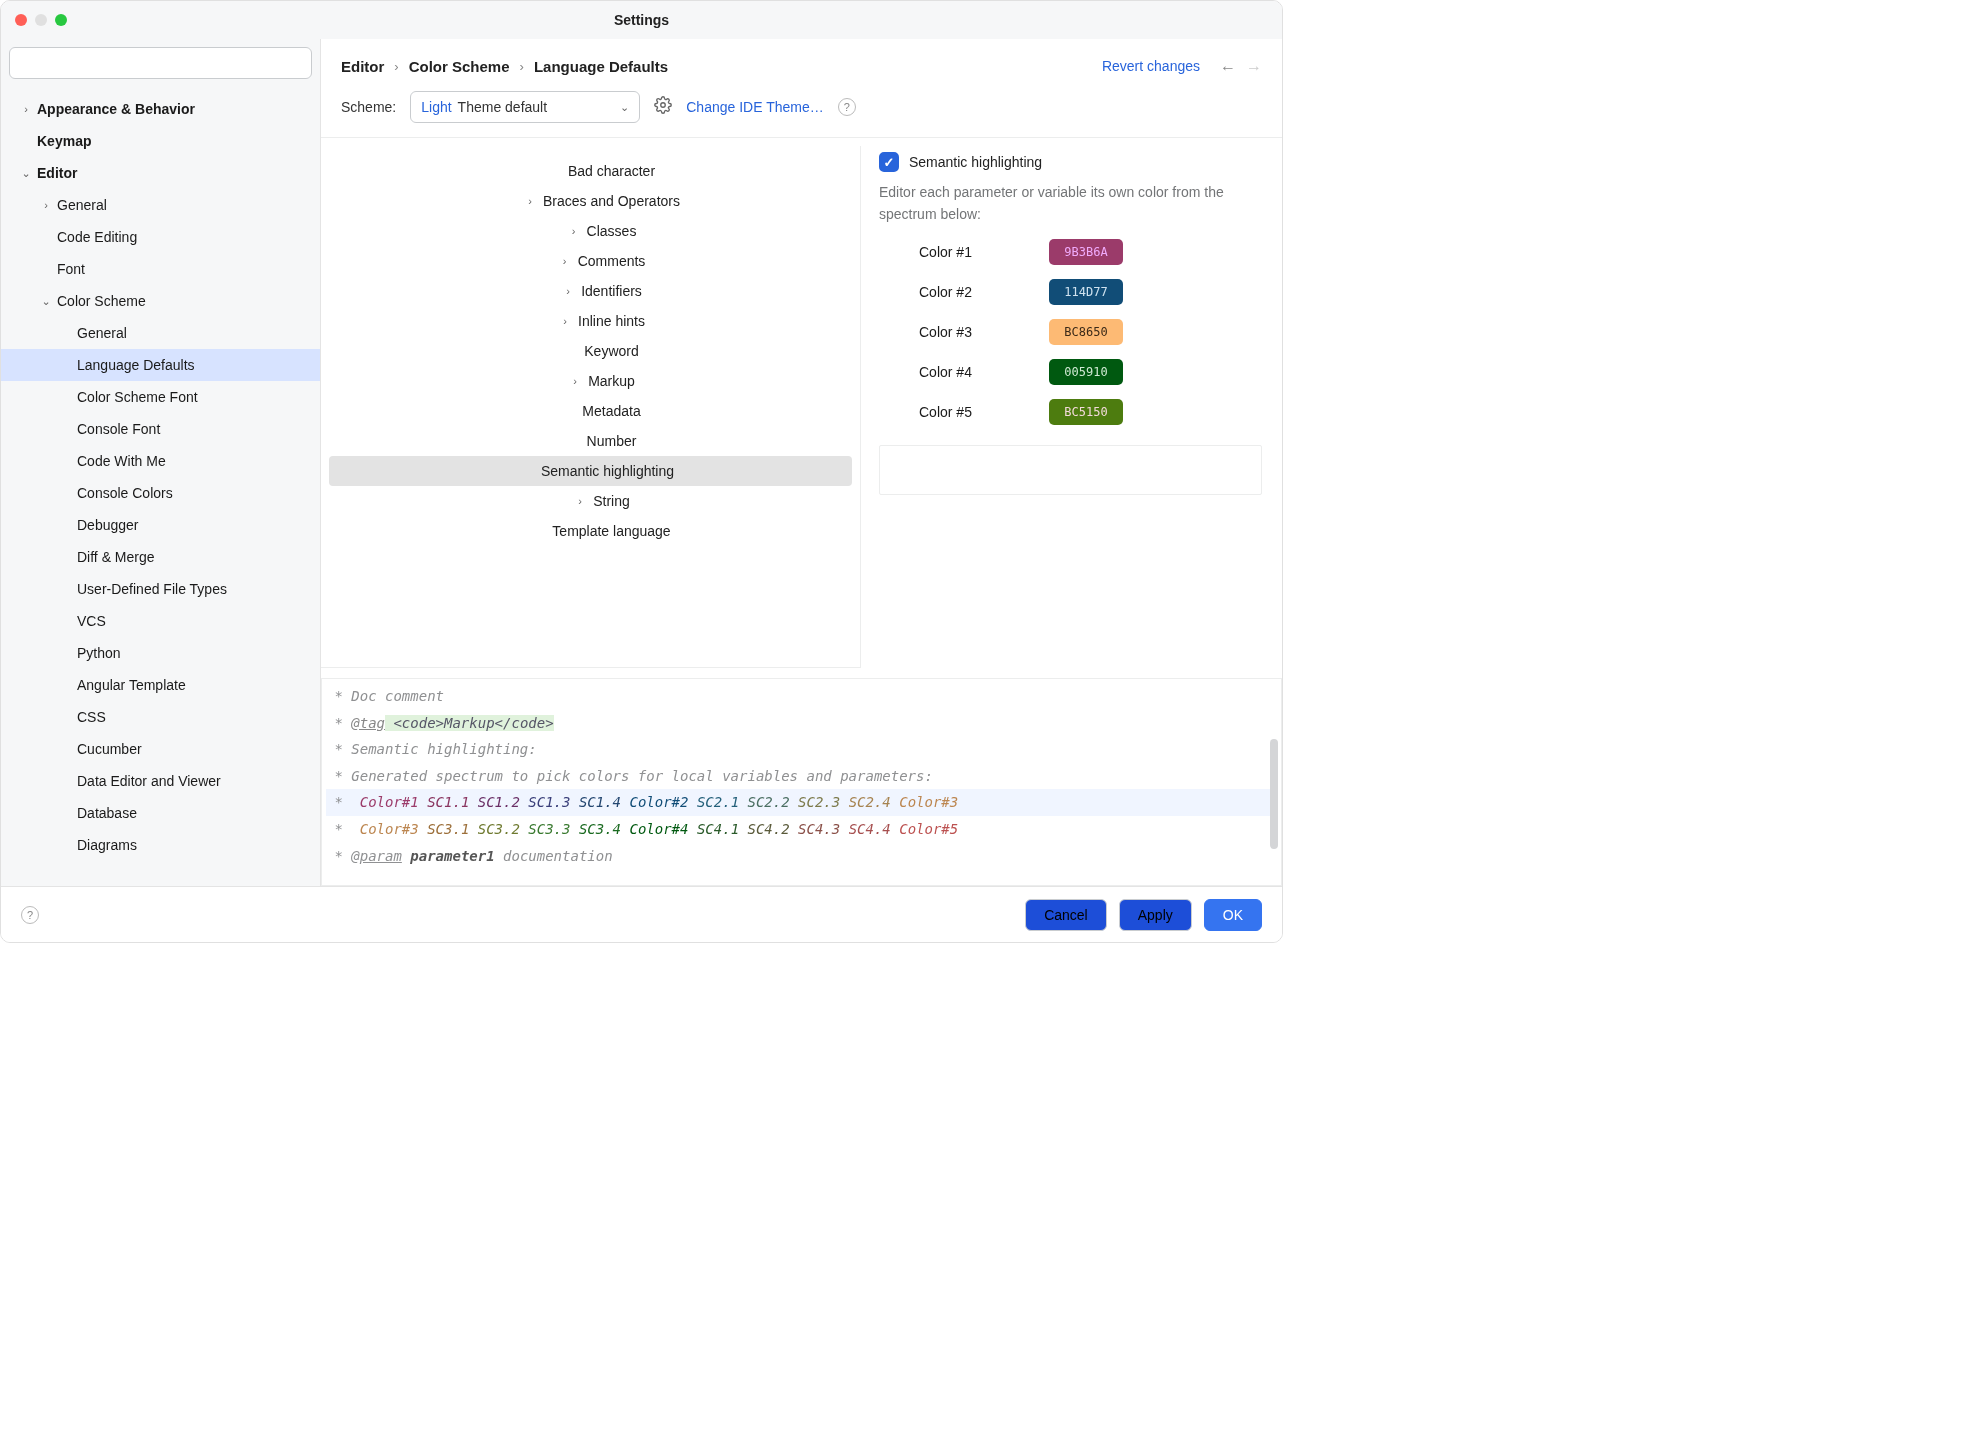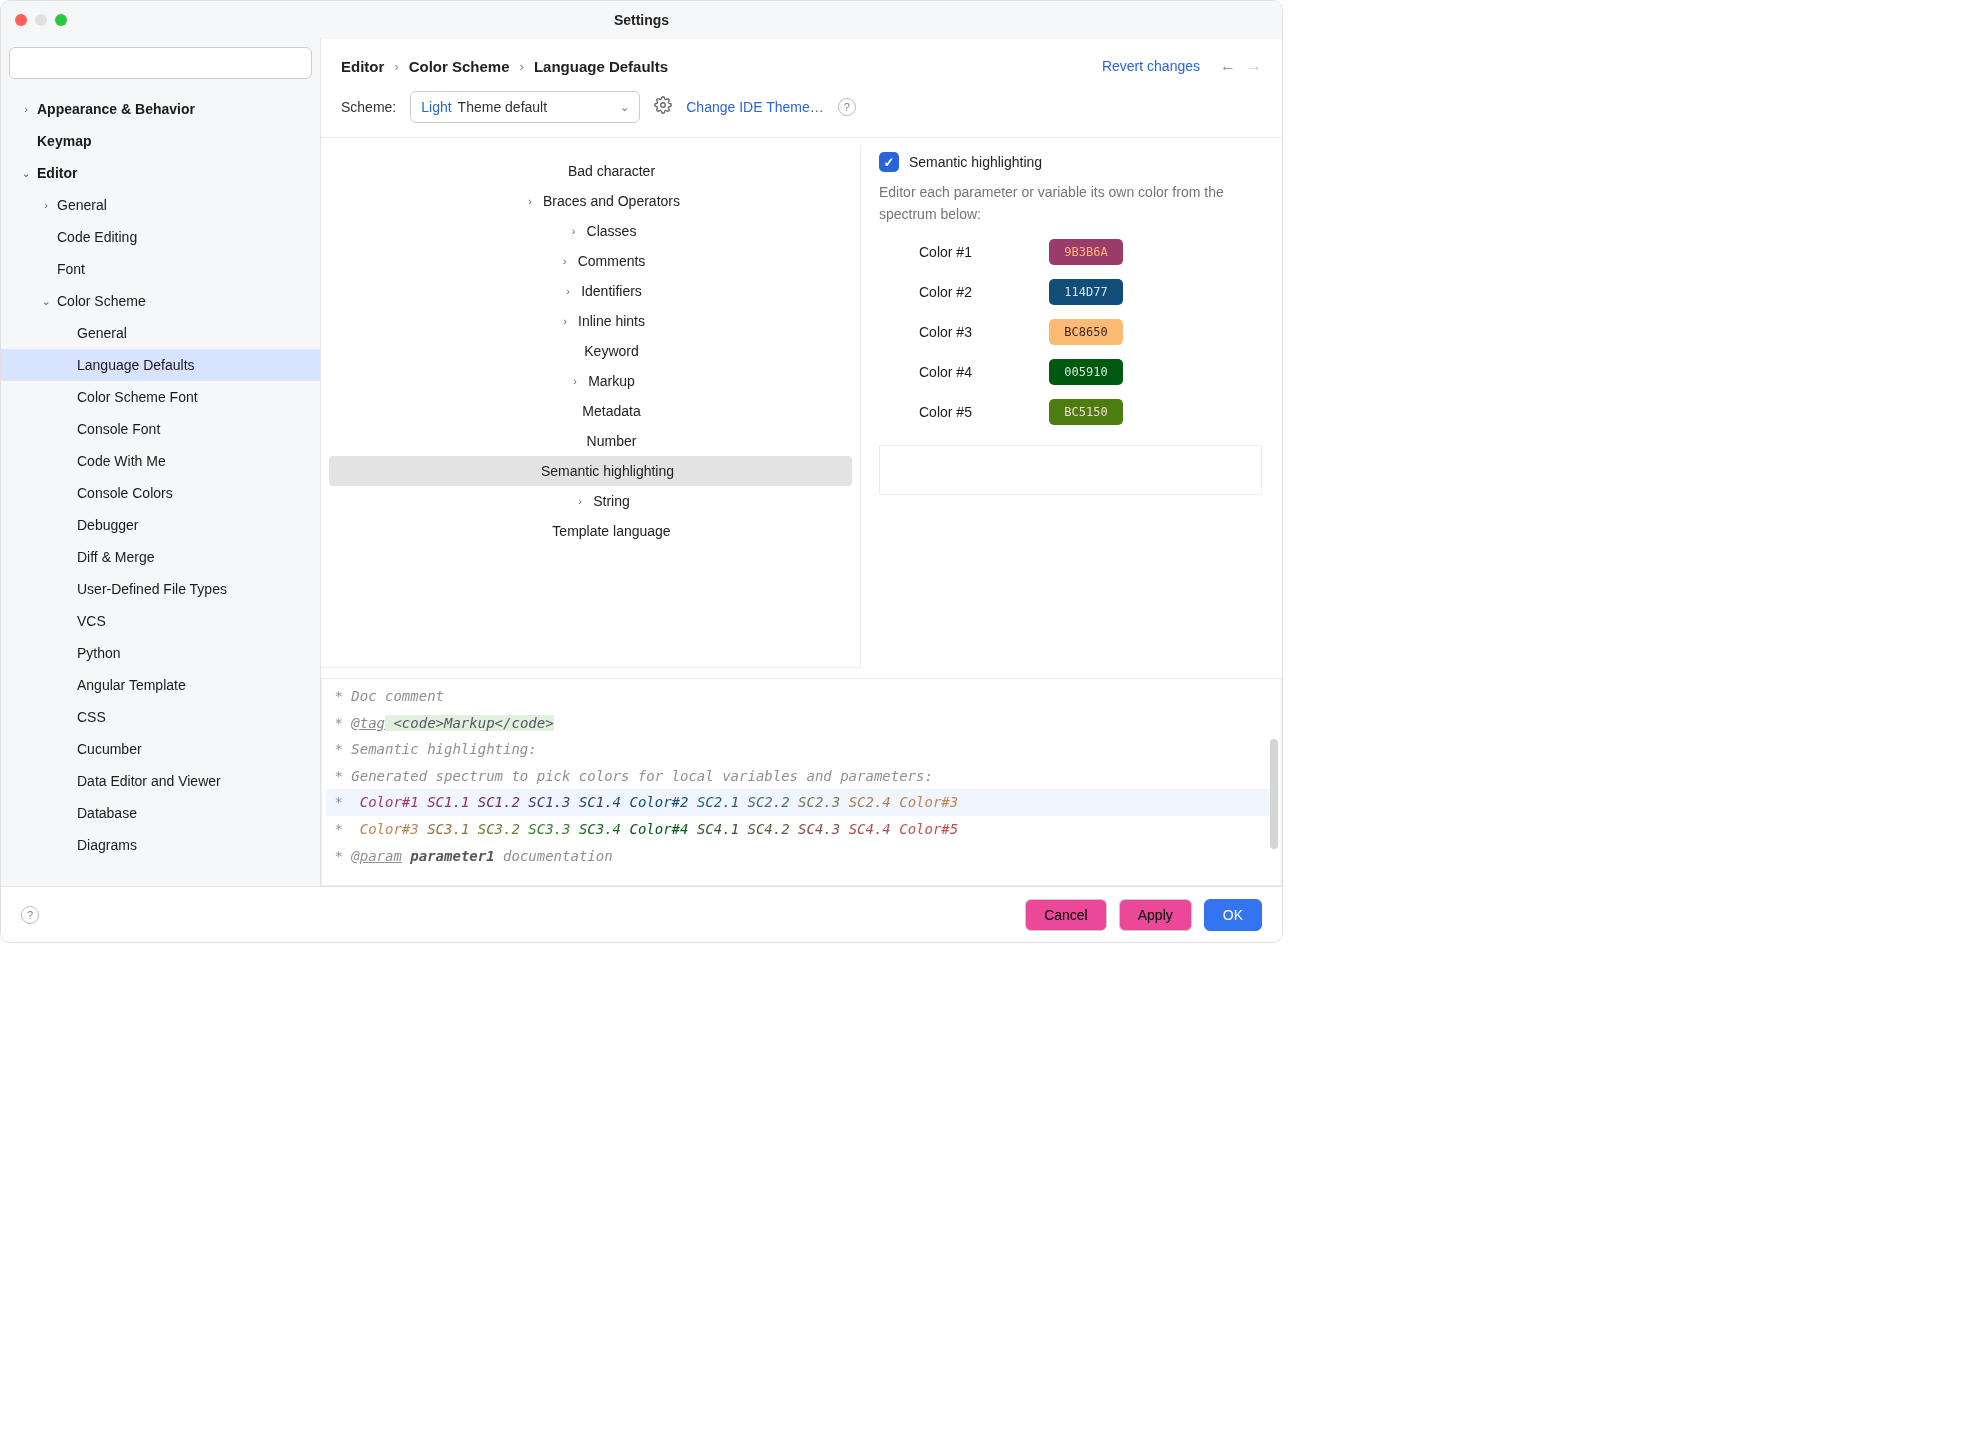--- a/index.html
+++ b/index.html
@@ -236,21 +236,21 @@
   gap: 12px;
   background: #fff;
 }
 .footer .spacer { flex: 1; }
 .footer .help-q { cursor: pointer; }
 .btn {
   height: 32px;
   padding: 0 18px;
   border: 1px solid #c9cccf;
   border-radius: 6px;
-  background: #ec4899;
+  background: #1d4ed8;
   font-size: 14px;
   cursor: pointer;
 }
 .btn.primary {
   background: #3574f0;
   border-color: #3574f0;
   color: #fff;
 }
 </style>
 </head>
@@ -468,21 +468,21 @@
         </div>
       <div class="right-panel">
         <div class="chk-row">
           <div class="checkbox">✓</div>
           <span class="chk-label">Semantic highlighting</span>
         </div>
         <div class="help-text">Editor each parameter or variable its own color from the spectrum below:</div>
         <div class="color-rows" id="color-rows">
             <div class="color-row">
               <span class="cname">Color #1</span>
-              <div class="swatch" style="background: rgb(155, 59, 106); color: #fdba74;">9B3B6A</div>
+              <div class="swatch" style="background: rgb(155, 59, 106); color: #f0abfc;">9B3B6A</div>
             </div>
             <div class="color-row">
               <span class="cname">Color #2</span>
               <div class="swatch" style="background: rgb(17, 77, 119); color: rgb(207, 226, 239);">114D77</div>
             </div>
             <div class="color-row">
               <span class="cname">Color #3</span>
               <div class="swatch" style="background: #fdba74; color: rgb(59, 42, 24);">BC8650</div>
             </div>
             <div class="color-row">

